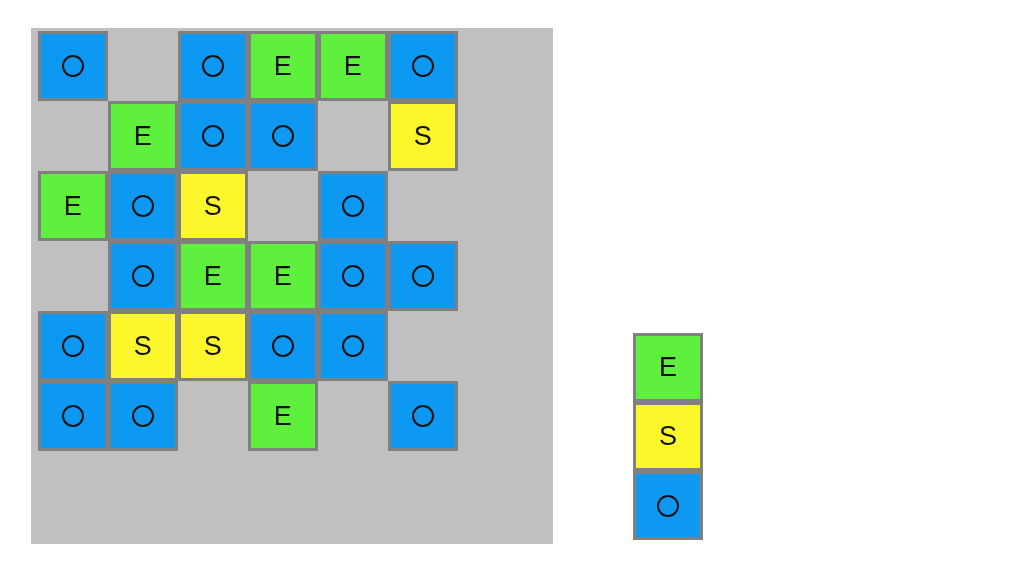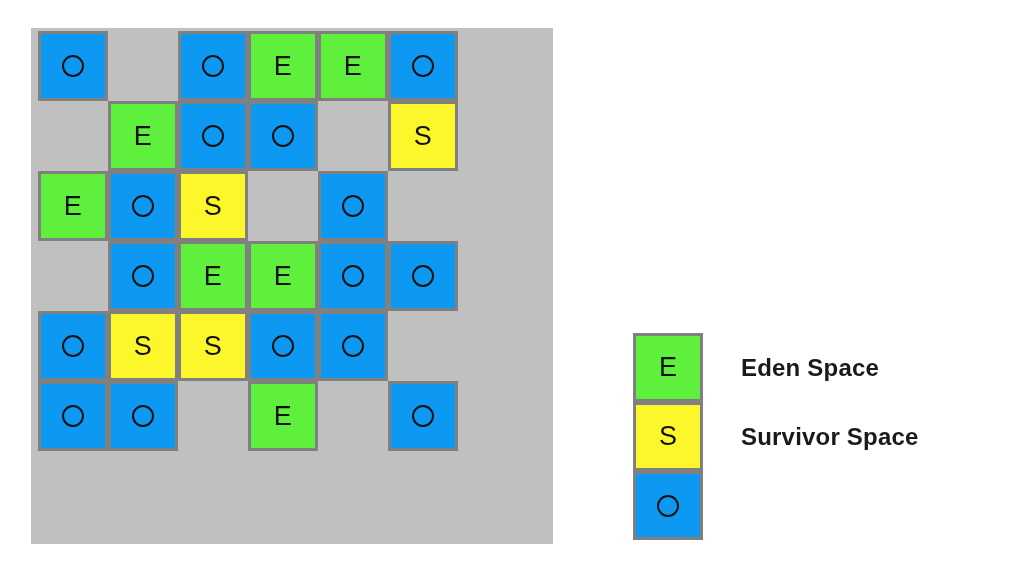--- a/index.html
+++ b/index.html
@@ -198,26 +198,24 @@
         <span class="ring"></span>
       </div>
     </div>
 </div>
 
 <div id="legend">
     <div class="legend-row">
       <div class="legend-swatch eden">
         <span>E</span>
       </div>
-      <div class="legend-label">Eden Space</div>
     </div>
     <div class="legend-row">
       <div class="legend-swatch surv">
         <span>S</span>
       </div>
-      <div class="legend-label">Survivor Space</div>
     </div>
     <div class="legend-row">
       <div class="legend-swatch old">
         <span class="ring"></span>
       </div>
     </div>
   </div>
 
 </body></html>

